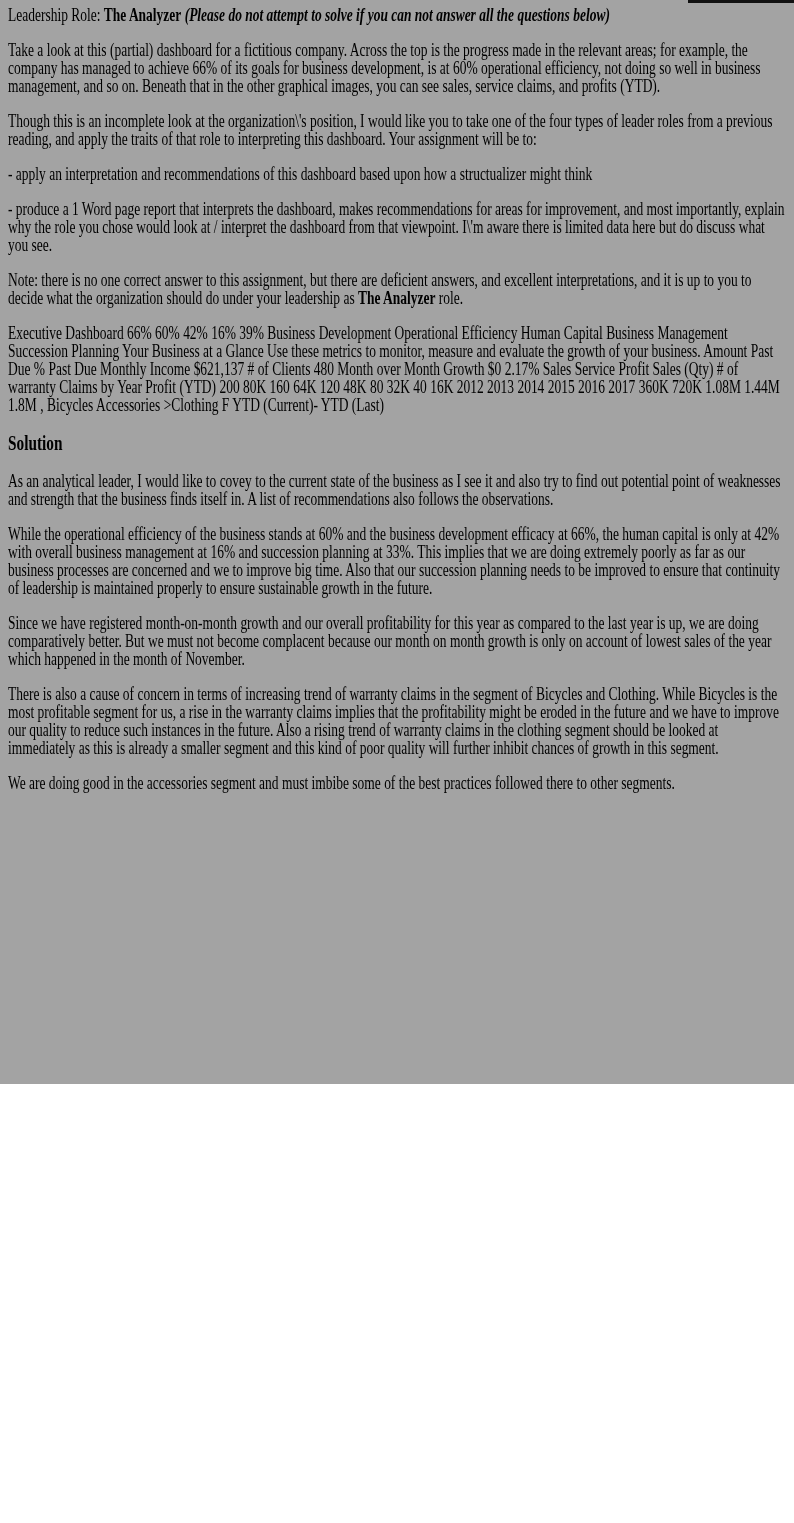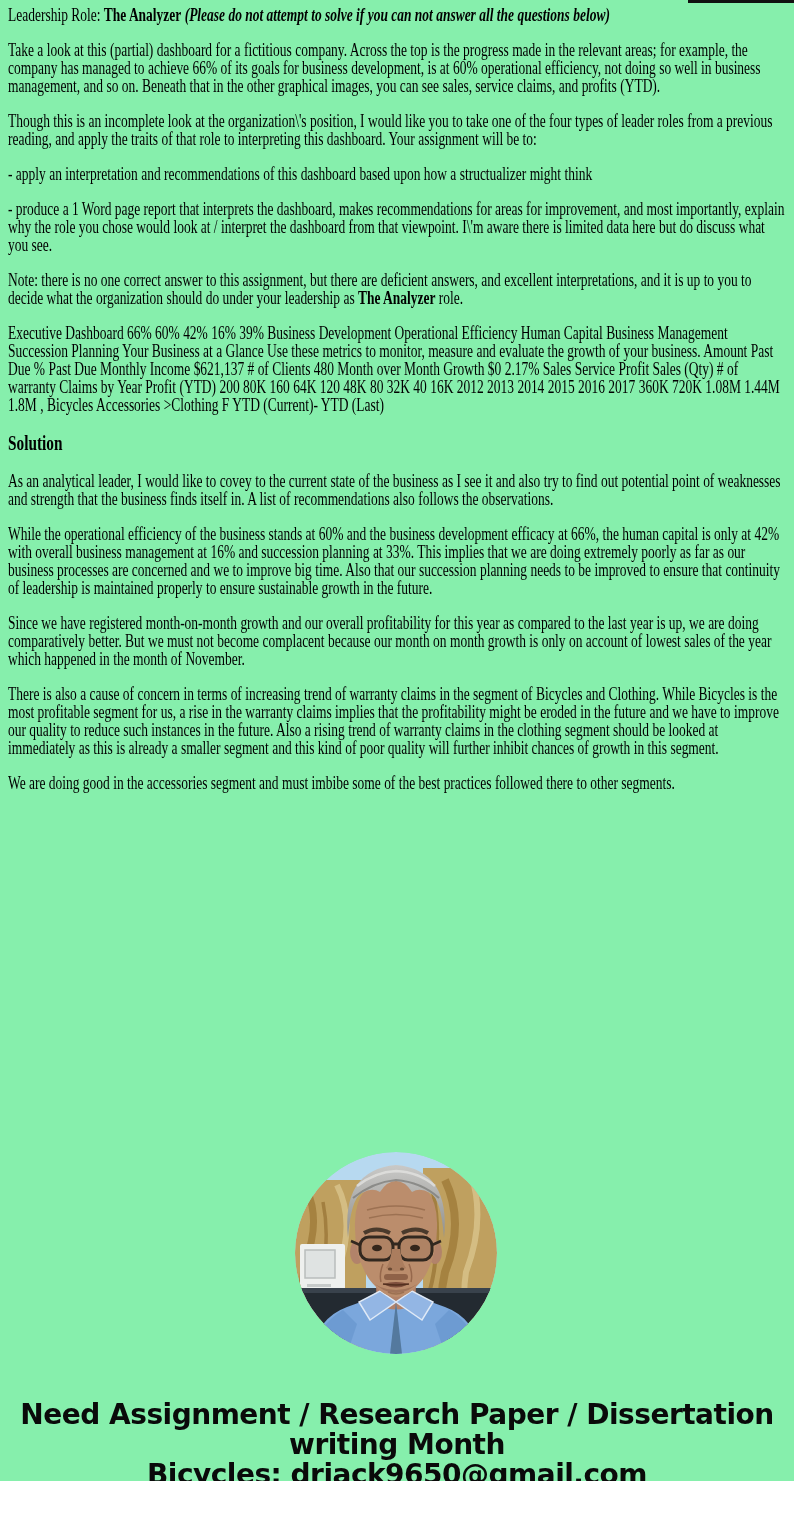--- a/index.html
+++ b/index.html
@@ -1,19 +1,19 @@
 <!DOCTYPE html>
 <html><head>
 <meta charset="utf-8">
 <style>
   html, body { margin:0; padding:0; background:#ffffff; }
   .page {
     position:relative;
-    width:794px; height:1481px;
-    background:#86efac;
+    width:794px; height:1084px;
+    background:#a3a3a3;
     overflow:hidden;
     color:#000;
     font-family:"Liberation Serif","DejaVu Serif",serif;
   }
   
   .textblock {
     position:absolute; left:8px; top:0;
     width:1068px;
     transform:scaleX(0.7284);
     transform-origin:0 0;

